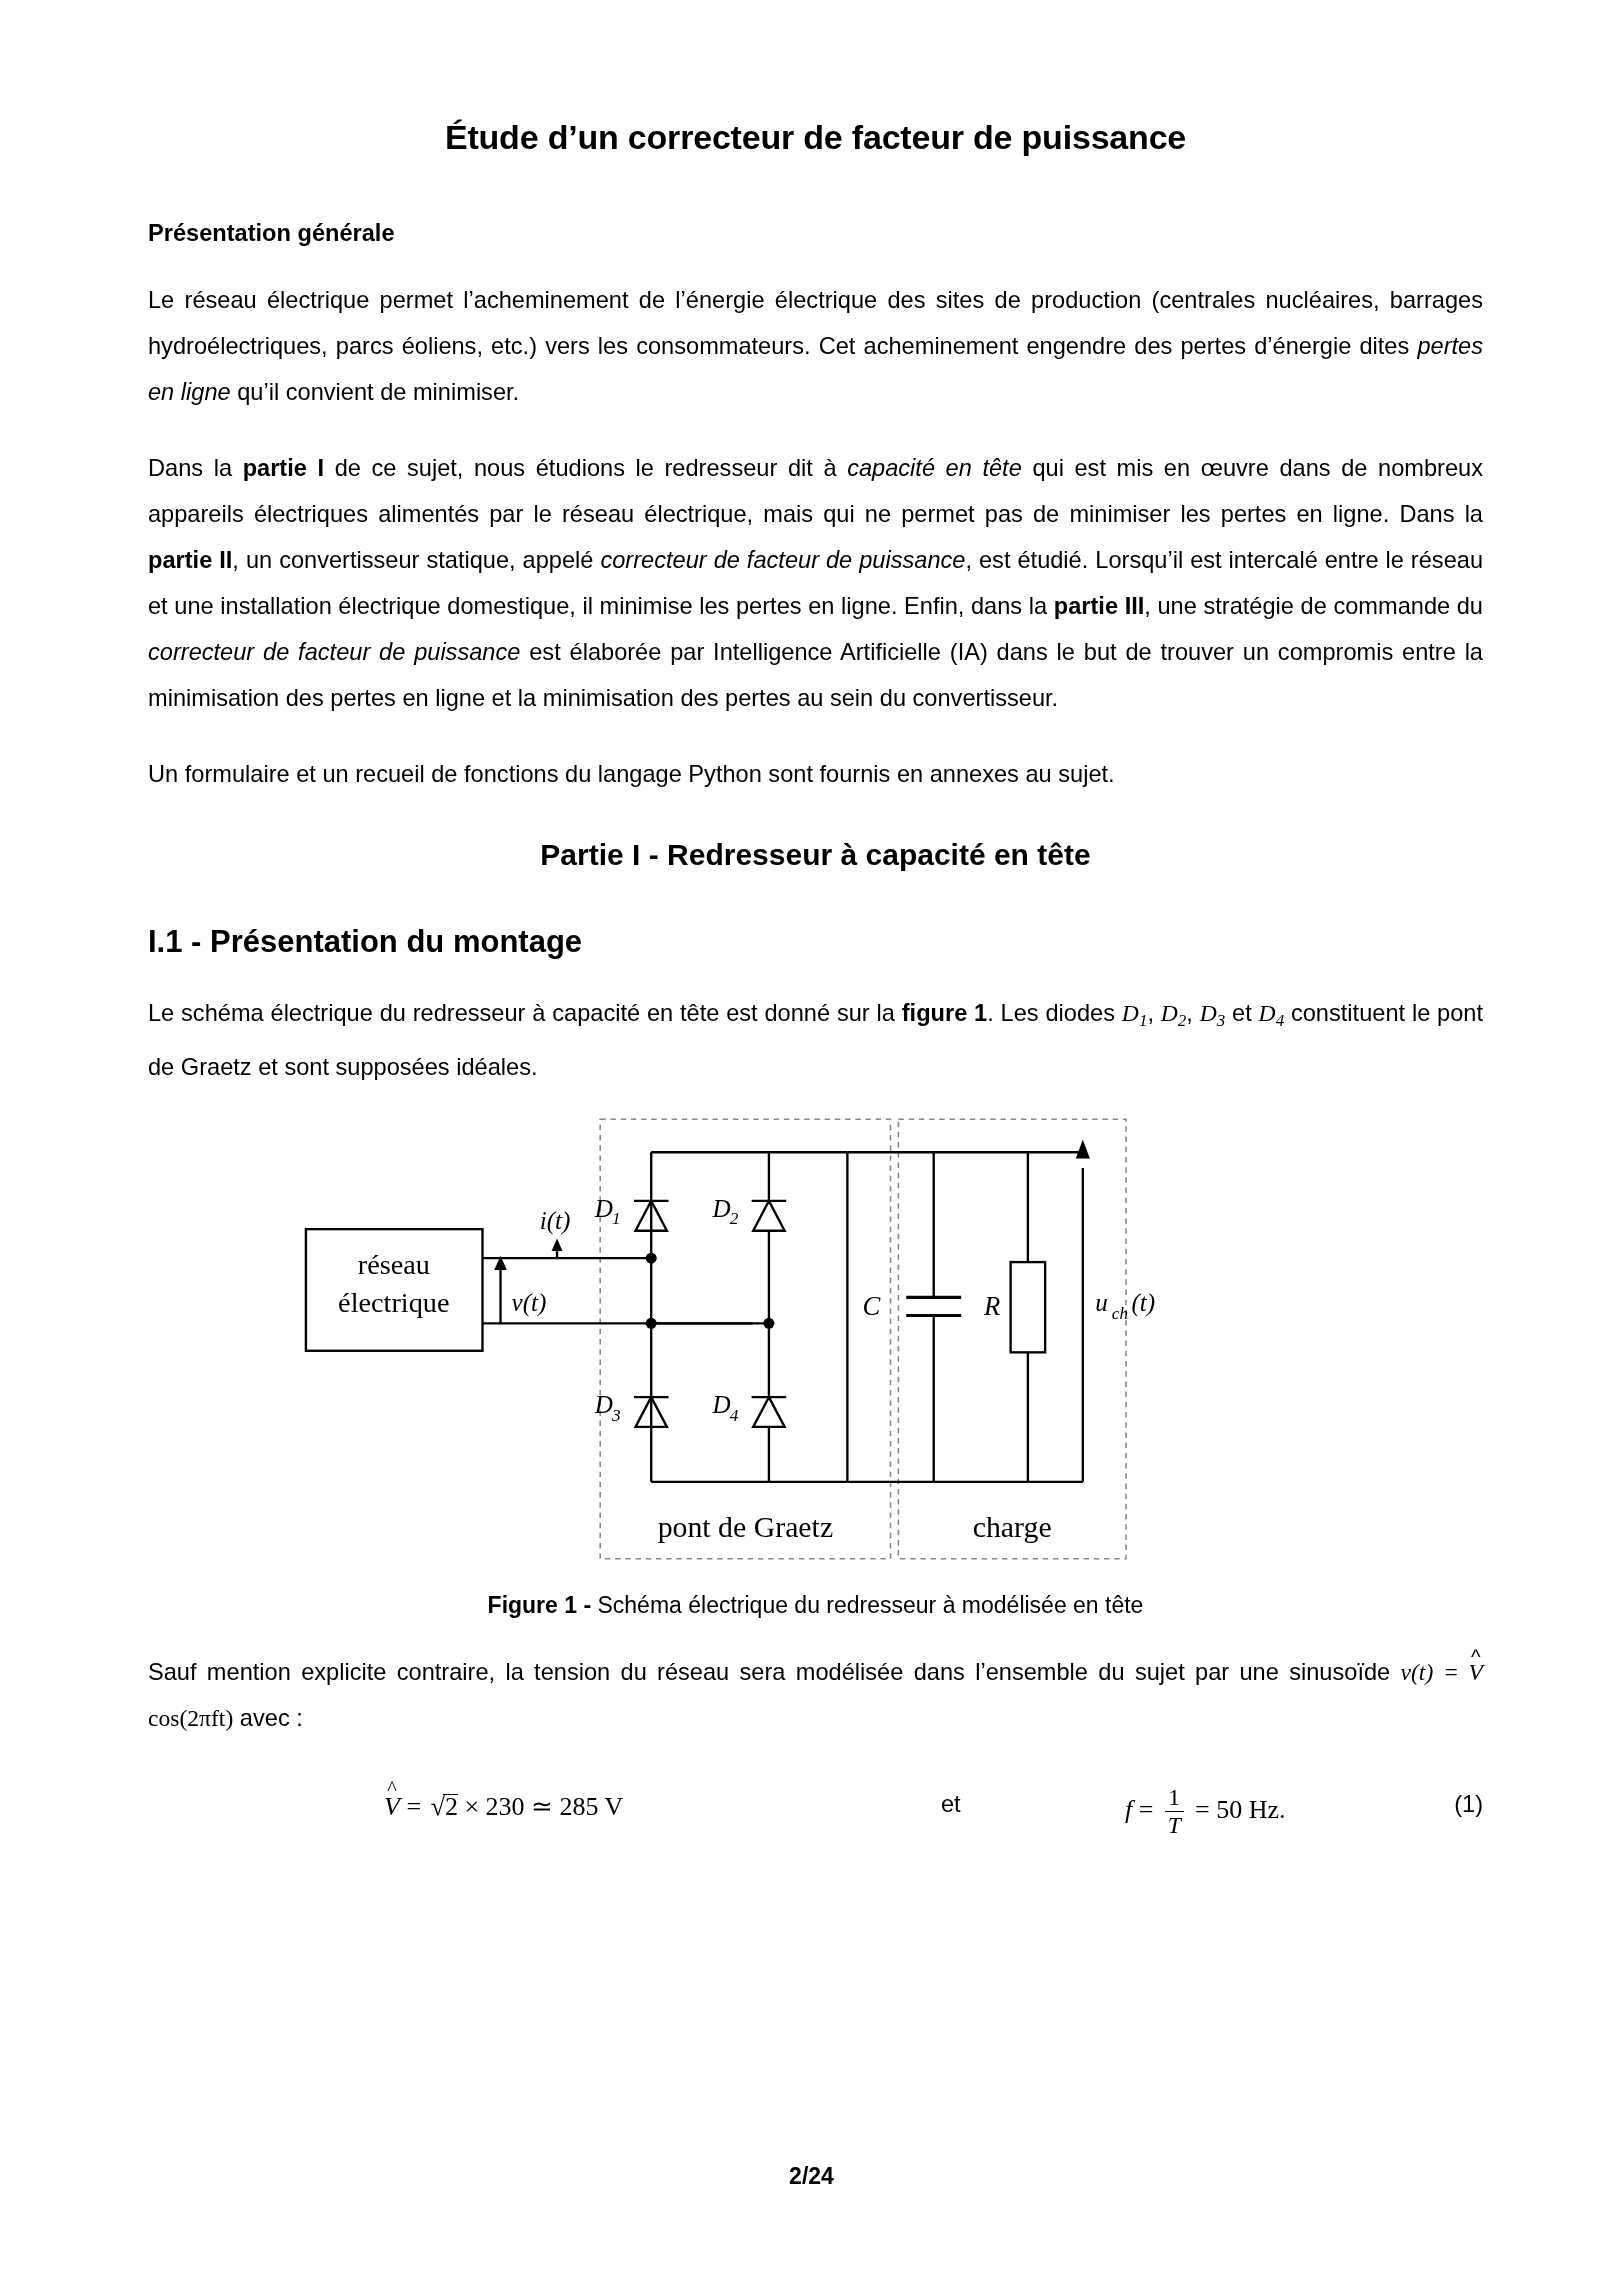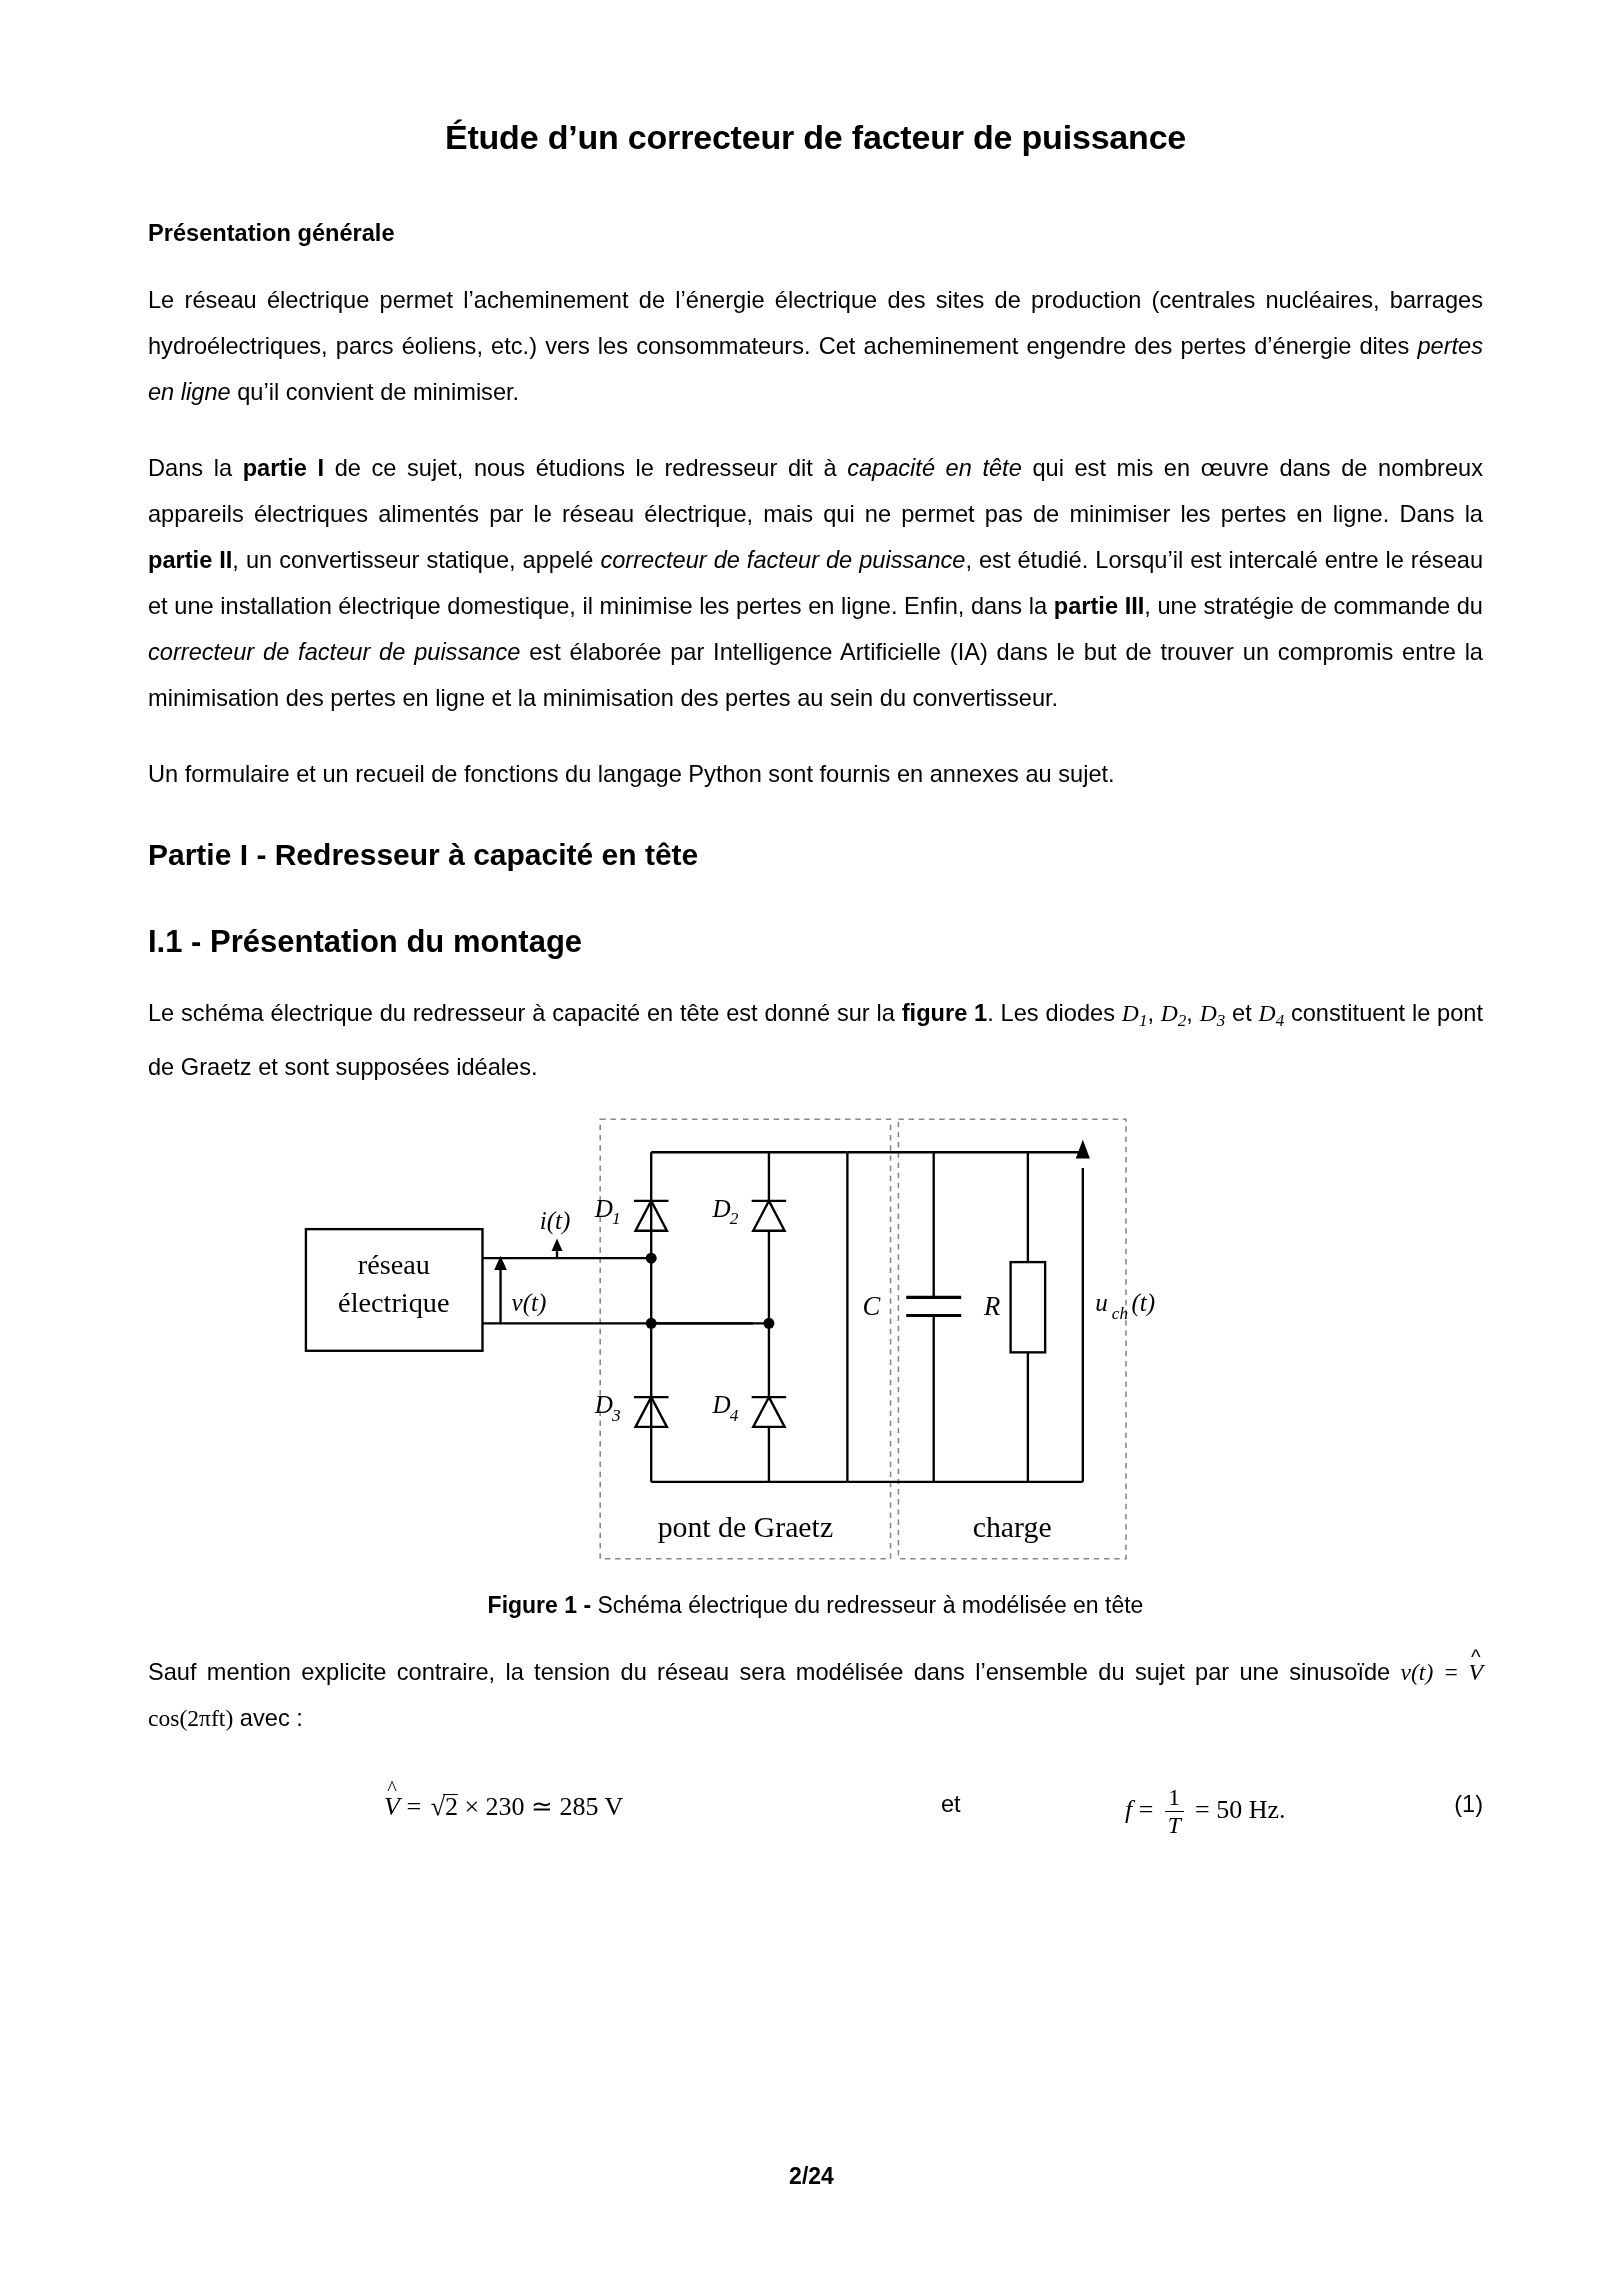--- a/index.html
+++ b/index.html
@@ -36,20 +36,21 @@
     letter-spacing: -0.2px;
   }
   h2.section-head {
     font-size: 23.6px;
     font-weight: bold;
     margin: 63px 0 0 0;
   }
   h2.part-title {
     font-size: 30px;
     font-weight: bold;
+    text-align: center;
     margin: 0;
   }
   h3.subsection-head {
     font-size: 31px;
     font-weight: bold;
     margin: 0;
   }
   p.para {
     font-size: 23.6px;
     line-height: 46px;

